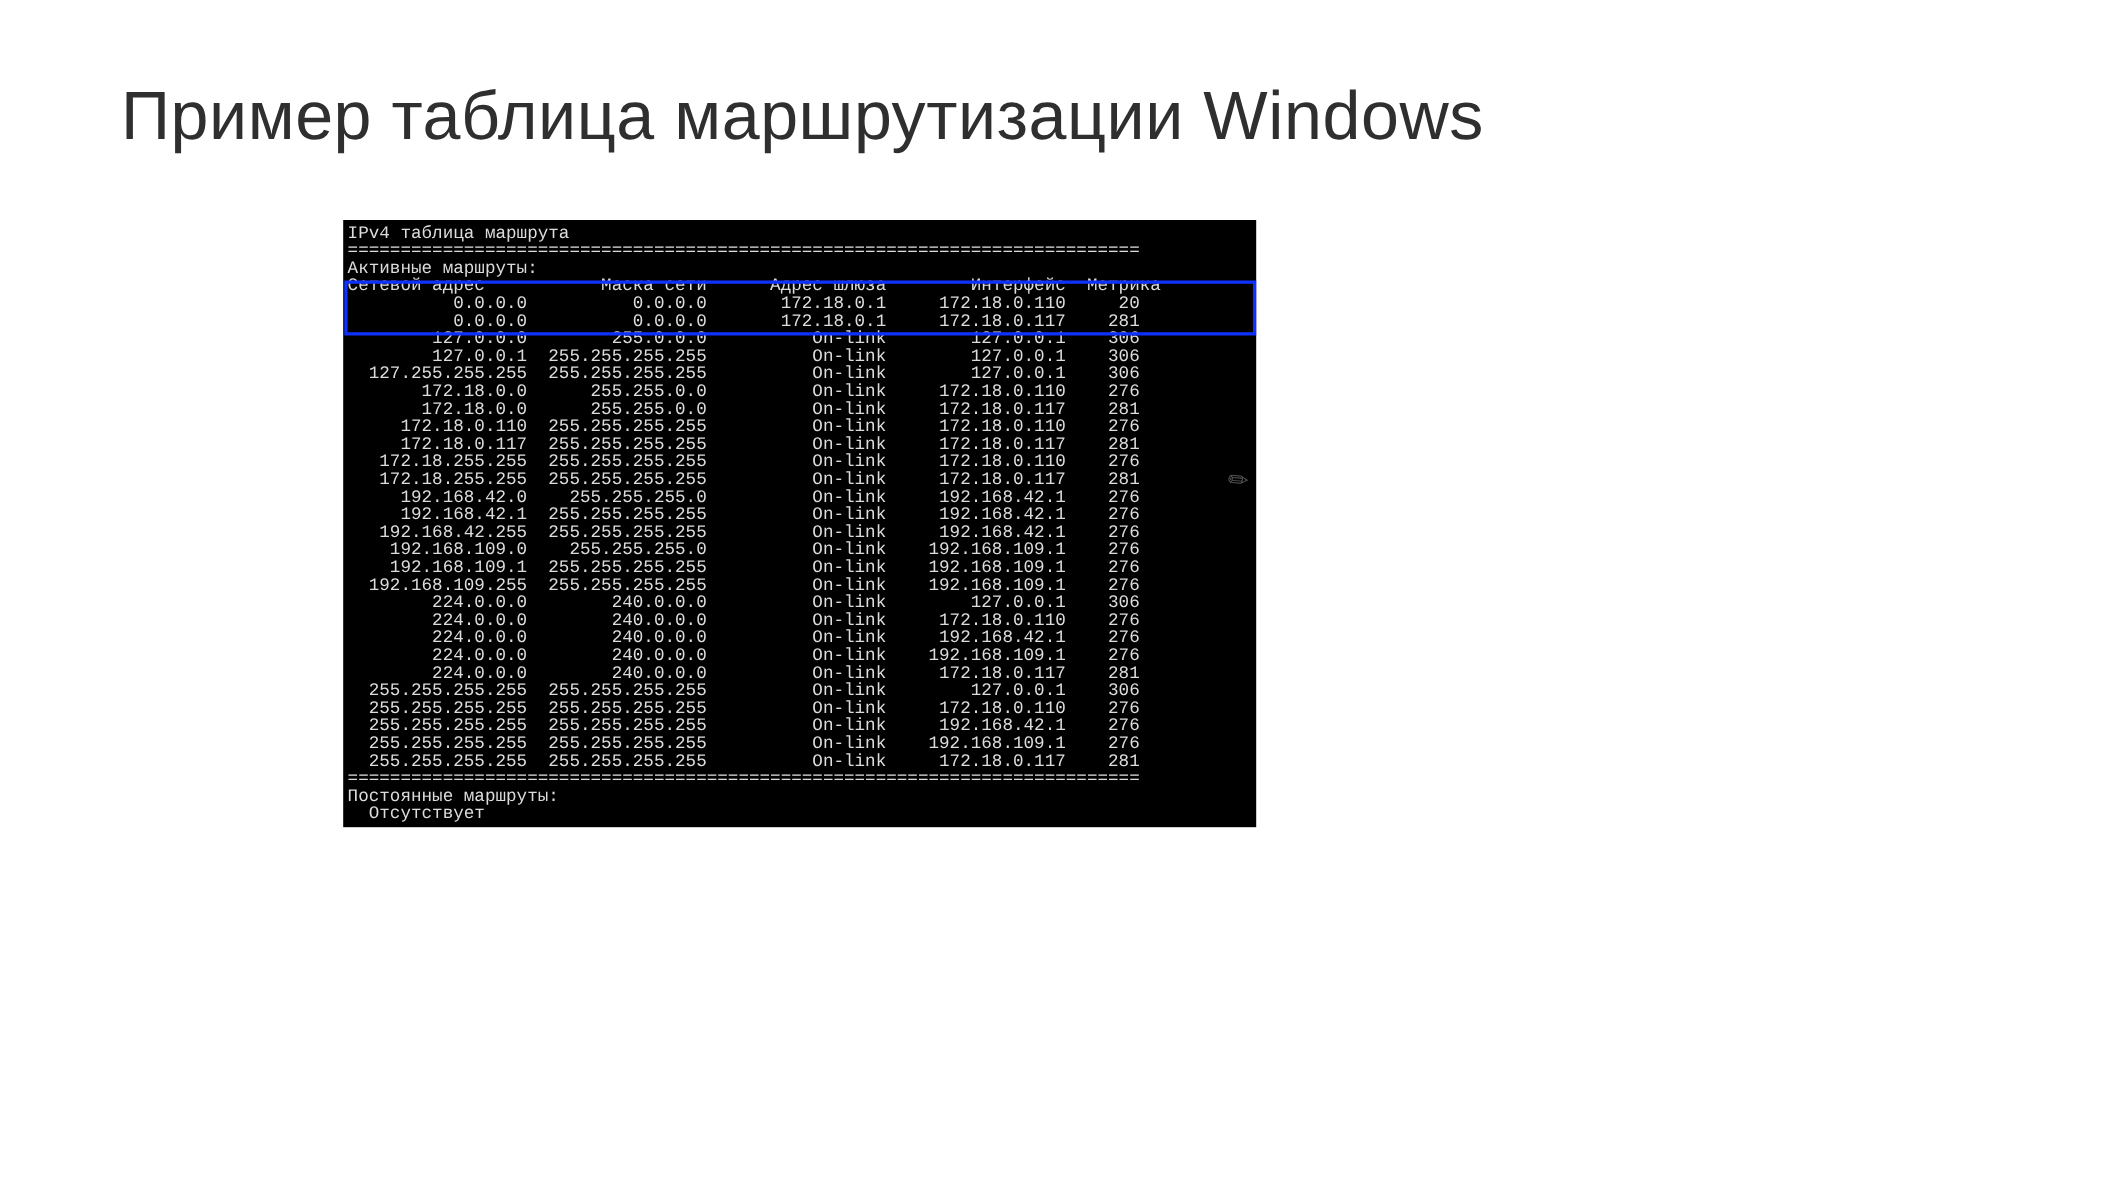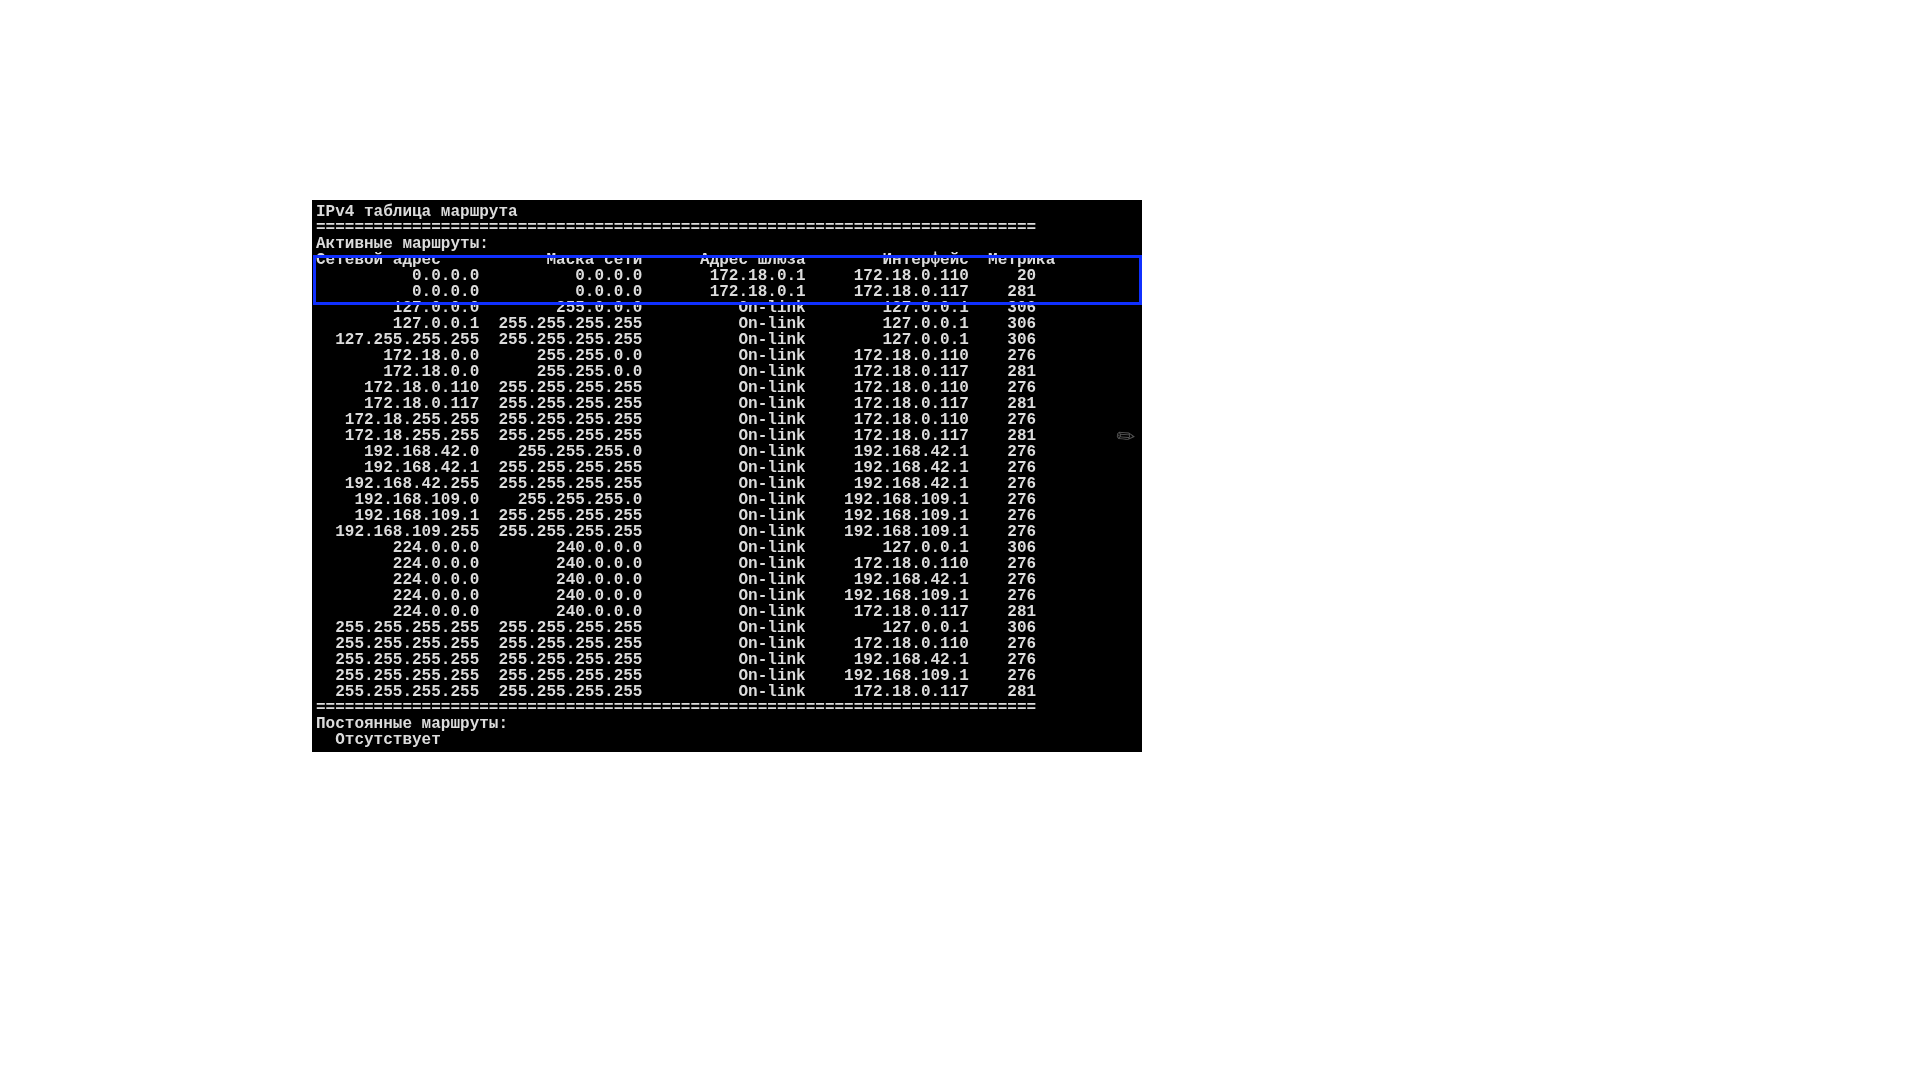--- a/index.html
+++ b/index.html
@@ -33,21 +33,21 @@
     width: 830px;
     height: 552px;
     background: #000000;
     color: #dcdcdc;
     font-family: "Consolas", "Courier New", monospace;
     font-size: 16px;
     line-height: 16px;
     padding: 4px 6px 4px 4px;
     box-sizing: border-box;
     white-space: pre;
-    font-weight: bold;
+    font-weight: normal;
     letter-spacing: 0px;
   }
   .row { height: 16px; }
   .hl-wrap {
     position: absolute;
     left: 313px;
     top: 255px;
     width: 829px;
     height: 50px;
     border: 3px solid #1030ff;
@@ -62,20 +62,21 @@
     color: #555;
     transform: rotate(-40deg);
     pointer-events: none;
   }
 </style>
 </head>
 <body>
 
 <div class="slide">
 
+  <div class="title">Пример таблица маршрутизации Windows</div>
 
   <div class="terminal" id="terminal"><div class="row">IPv4 таблица маршрута</div><div class="row">===========================================================================</div><div class="row">Активные маршруты:</div><div class="row">Сетевой адрес           Маска сети      Адрес шлюза        Интерфейс  Метрика</div><div class="row">          0.0.0.0          0.0.0.0       172.18.0.1     172.18.0.110     20</div><div class="row">          0.0.0.0          0.0.0.0       172.18.0.1     172.18.0.117    281</div><div class="row">        127.0.0.0        255.0.0.0          On-link        127.0.0.1    306</div><div class="row">        127.0.0.1  255.255.255.255          On-link        127.0.0.1    306</div><div class="row">  127.255.255.255  255.255.255.255          On-link        127.0.0.1    306</div><div class="row">       172.18.0.0      255.255.0.0          On-link     172.18.0.110    276</div><div class="row">       172.18.0.0      255.255.0.0          On-link     172.18.0.117    281</div><div class="row">     172.18.0.110  255.255.255.255          On-link     172.18.0.110    276</div><div class="row">     172.18.0.117  255.255.255.255          On-link     172.18.0.117    281</div><div class="row">   172.18.255.255  255.255.255.255          On-link     172.18.0.110    276</div><div class="row">   172.18.255.255  255.255.255.255          On-link     172.18.0.117    281</div><div class="row">     192.168.42.0    255.255.255.0          On-link     192.168.42.1    276</div><div class="row">     192.168.42.1  255.255.255.255          On-link     192.168.42.1    276</div><div class="row">   192.168.42.255  255.255.255.255          On-link     192.168.42.1    276</div><div class="row">    192.168.109.0    255.255.255.0          On-link    192.168.109.1    276</div><div class="row">    192.168.109.1  255.255.255.255          On-link    192.168.109.1    276</div><div class="row">  192.168.109.255  255.255.255.255          On-link    192.168.109.1    276</div><div class="row">        224.0.0.0        240.0.0.0          On-link        127.0.0.1    306</div><div class="row">        224.0.0.0        240.0.0.0          On-link     172.18.0.110    276</div><div class="row">        224.0.0.0        240.0.0.0          On-link     192.168.42.1    276</div><div class="row">        224.0.0.0        240.0.0.0          On-link    192.168.109.1    276</div><div class="row">        224.0.0.0        240.0.0.0          On-link     172.18.0.117    281</div><div class="row">  255.255.255.255  255.255.255.255          On-link        127.0.0.1    306</div><div class="row">  255.255.255.255  255.255.255.255          On-link     172.18.0.110    276</div><div class="row">  255.255.255.255  255.255.255.255          On-link     192.168.42.1    276</div><div class="row">  255.255.255.255  255.255.255.255          On-link    192.168.109.1    276</div><div class="row">  255.255.255.255  255.255.255.255          On-link     172.18.0.117    281</div><div class="row">===========================================================================</div><div class="row">Постоянные маршруты:</div><div class="row">  Отсутствует</div></div>
 
   <div class="hl-wrap"></div>
 
   <div class="cursor-icon">✎</div>
 
 </div>
 
 </body></html>

